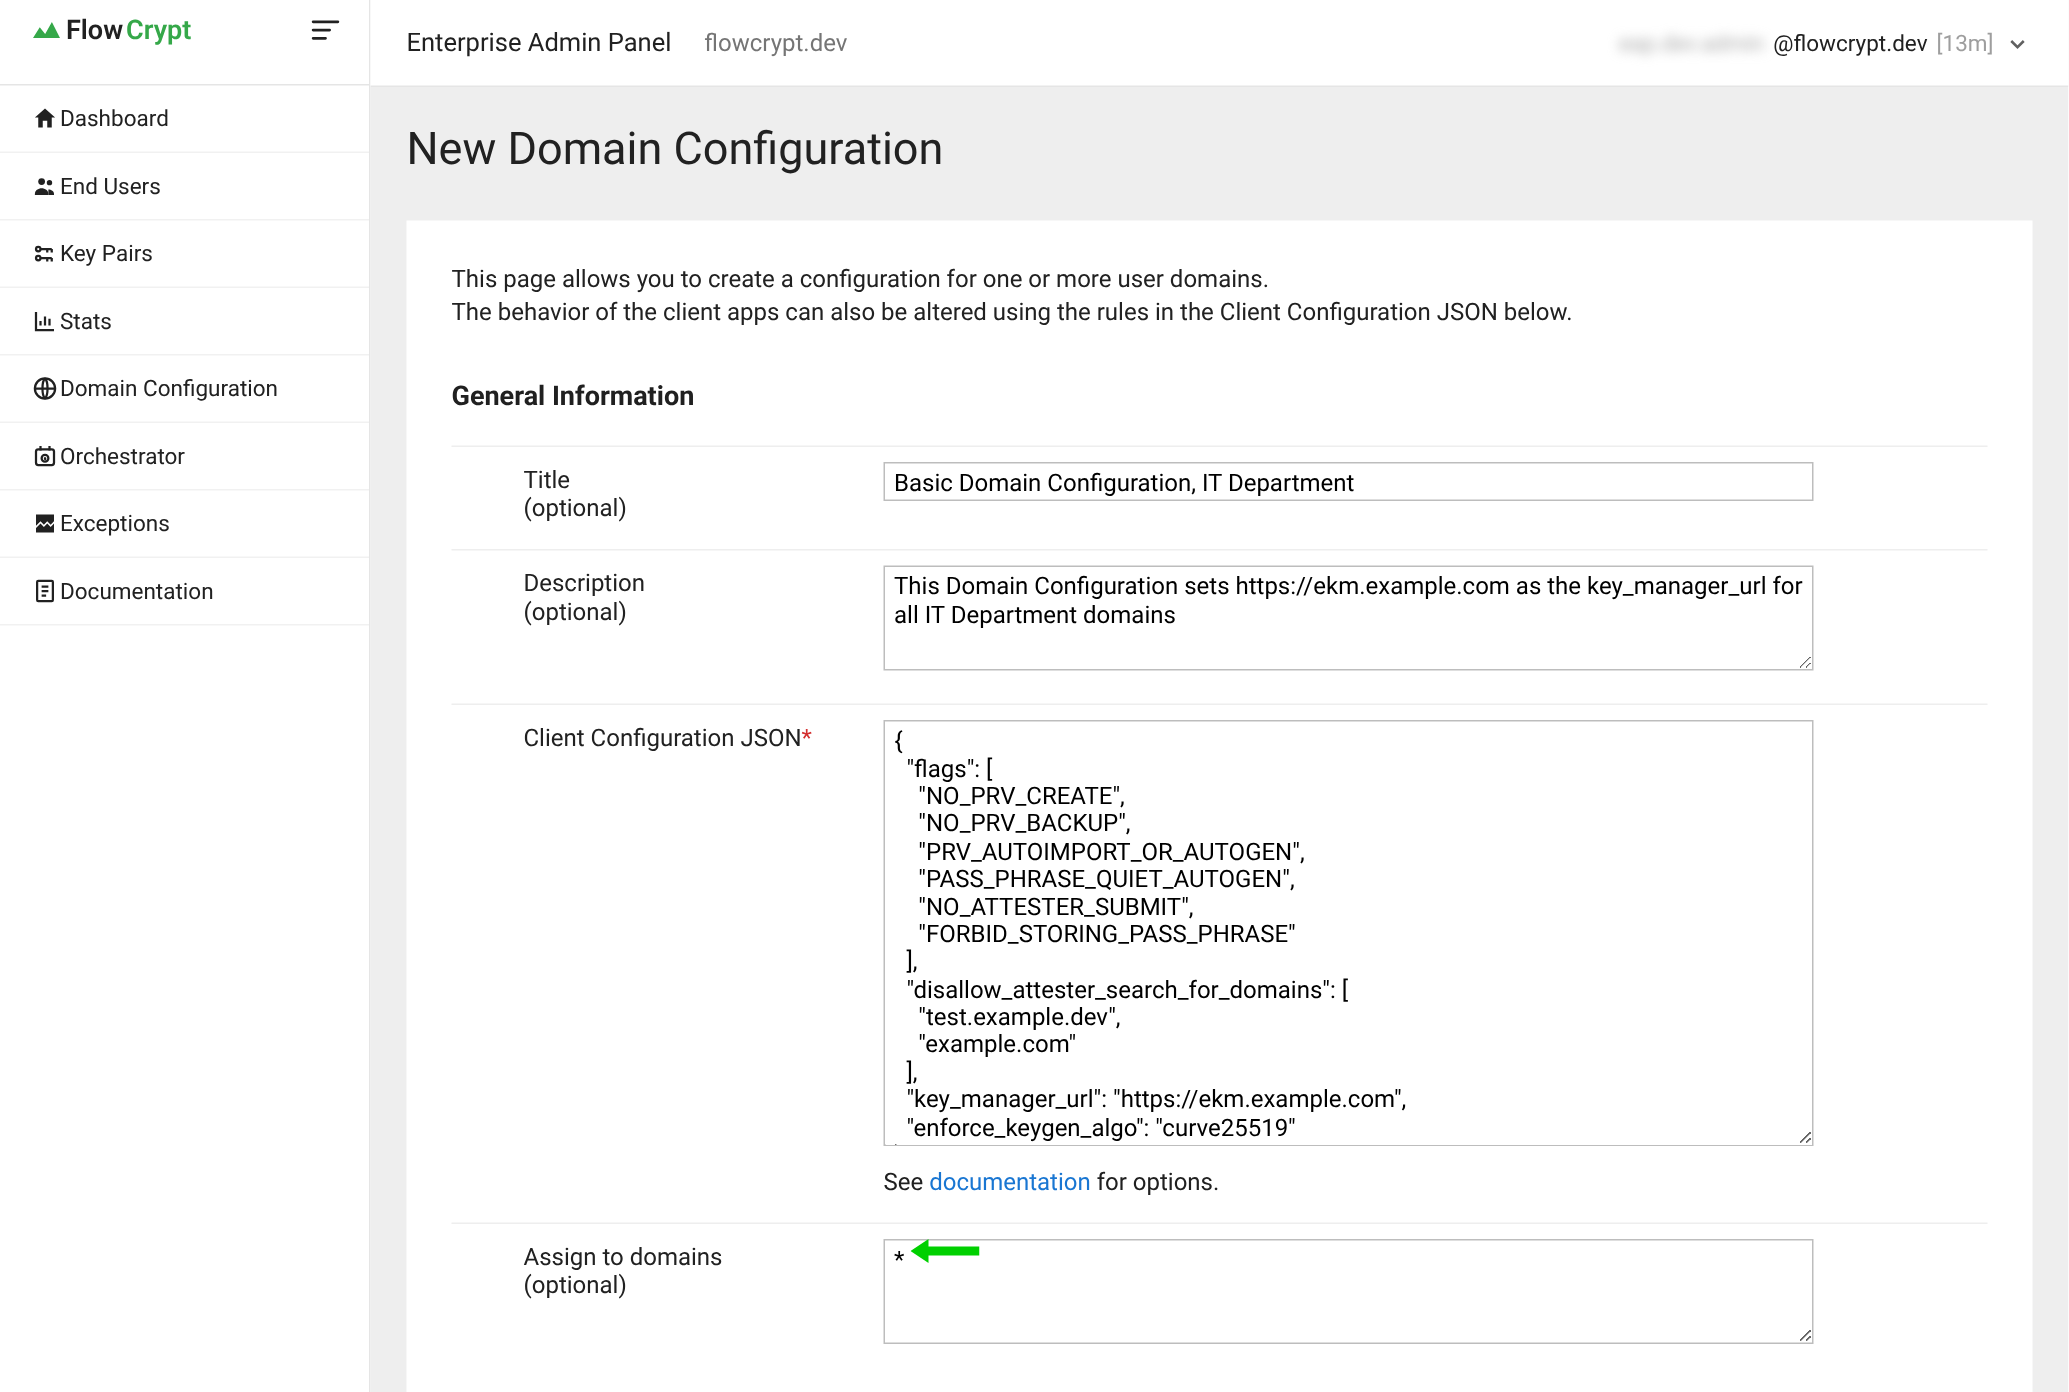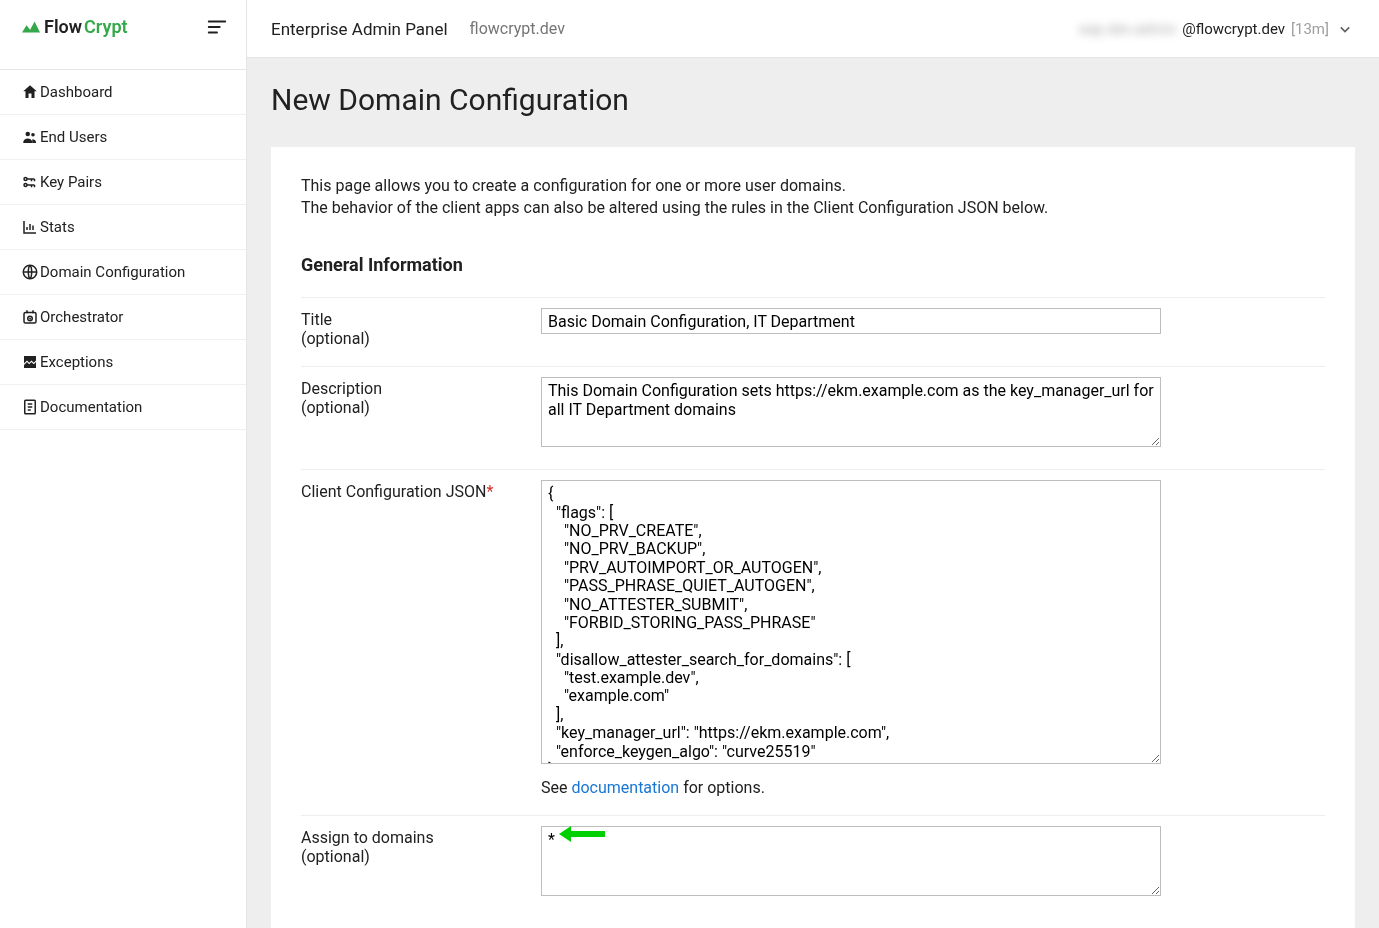--- a/index.html
+++ b/index.html
@@ -1,19 +1,19 @@
 <!DOCTYPE html>
 <html><head>
   <meta charset="utf-8">
   <style>
     * { box-sizing: border-box; margin: 0; padding: 0; }
     body { font-family: -apple-system, BlinkMacSystemFont, "Segoe UI", Roboto, Helvetica, Arial, sans-serif; color: #202020; background: #fff; }
     .layout { display: flex; min-height: 100vh; }
     .sidebar { width: 247px; border-right: 1px solid #e5e5e5; background: #fff; flex-shrink: 0; }
-    .sidebar-header { display: flex; align-items: center; justify-content: space-between; padding: 2px 18px 18px 20px; border-bottom: 1px solid #e5e5e5; height: 70px; }
+    .sidebar-header { display: flex; align-items: center; justify-content: space-between; padding: 2px 18px 18px 20px; border-bottom: 1px solid #e5e5e5; height: 57px; }
     .logo { display: flex; align-items: center; gap: 2px; font-weight: 600; font-size: 18px; }
     .logo-icon { width: 22px; height: 18px; fill: #35a849; }
     .logo-text-flow { color: #212121; font-weight: 600; }
     .logo-text-crypt { color: #35a849; font-weight: 600; }
     .hamburger-icon { width: 22px; height: 22px; }
     .sidebar-nav { display: flex; flex-direction: column; }
     .sidebar-item { display: flex; align-items: center; padding: 12px 20px; font-size: 15px; color: #212121; cursor: pointer; border-bottom: 1px solid #f1f1f1; text-decoration: none; }
     .sidebar-item .icon { width: 20px; height: 20px; flex-shrink: 0; display: flex; align-items: center; justify-content: center; color: #212121; }
     .main { flex: 1; background: #eeeeee; }
     .topbar { display: flex; align-items: center; justify-content: space-between; padding: 0 24px; height: 58px; background: #fff; border-bottom: 1px solid #e5e5e5; }
@@ -24,21 +24,21 @@
     .user-blur { filter: blur(4px); color: #aaa; font-size: 15px; }
     .user-domain { font-size: 15px; color: #212121; }
     .user-time { font-size: 15px; color: #9e9e9e; }
     .chevron { width: 20px; height: 20px; }
     .page-title-wrap { padding: 24px 40px 30px 24px; }
     .page-title { font-size: 30px; font-weight: 400; color: #212121; }
     .content-card { background: #fff; margin: 0 24px; padding: 28px 30px; }
     .intro-text { font-size: 16px; color: #212121; line-height: 1.35; margin-bottom: 36px; }
     .section-title { font-size: 18px; font-weight: 700; margin-bottom: 22px; }
     .form-row { display: flex; align-items: flex-start; border-top: 1px solid #eee; padding: 10px 0 18px 0; }
-    .form-label-col { width: 240px; flex-shrink: 0; padding-top: 2px; }
+    .form-label-col { width: 240px; flex-shrink: 0; padding-top: 2px; margin-left: 48px; }
     .form-label { font-size: 16px; color: #212121; }
     .form-sublabel { font-size: 16px; color: #212121; }
     .form-field-col { flex: 1; max-width: 620px; }
     .required { color: #d32f2f; }
     input[type="text"], textarea { width: 100%; border: 1px solid #bdbdbd; padding: 4px 6px; font-size: 16px; font-family: inherit; resize: both; }
     input[type="text"] { resize: none; height: 26px; }
     textarea { line-height: 1.15; }
     .textarea-desc { height: 70px; }
     .textarea-json { height: 284px; font-family: inherit; }
     .textarea-domains { height: 70px; }

